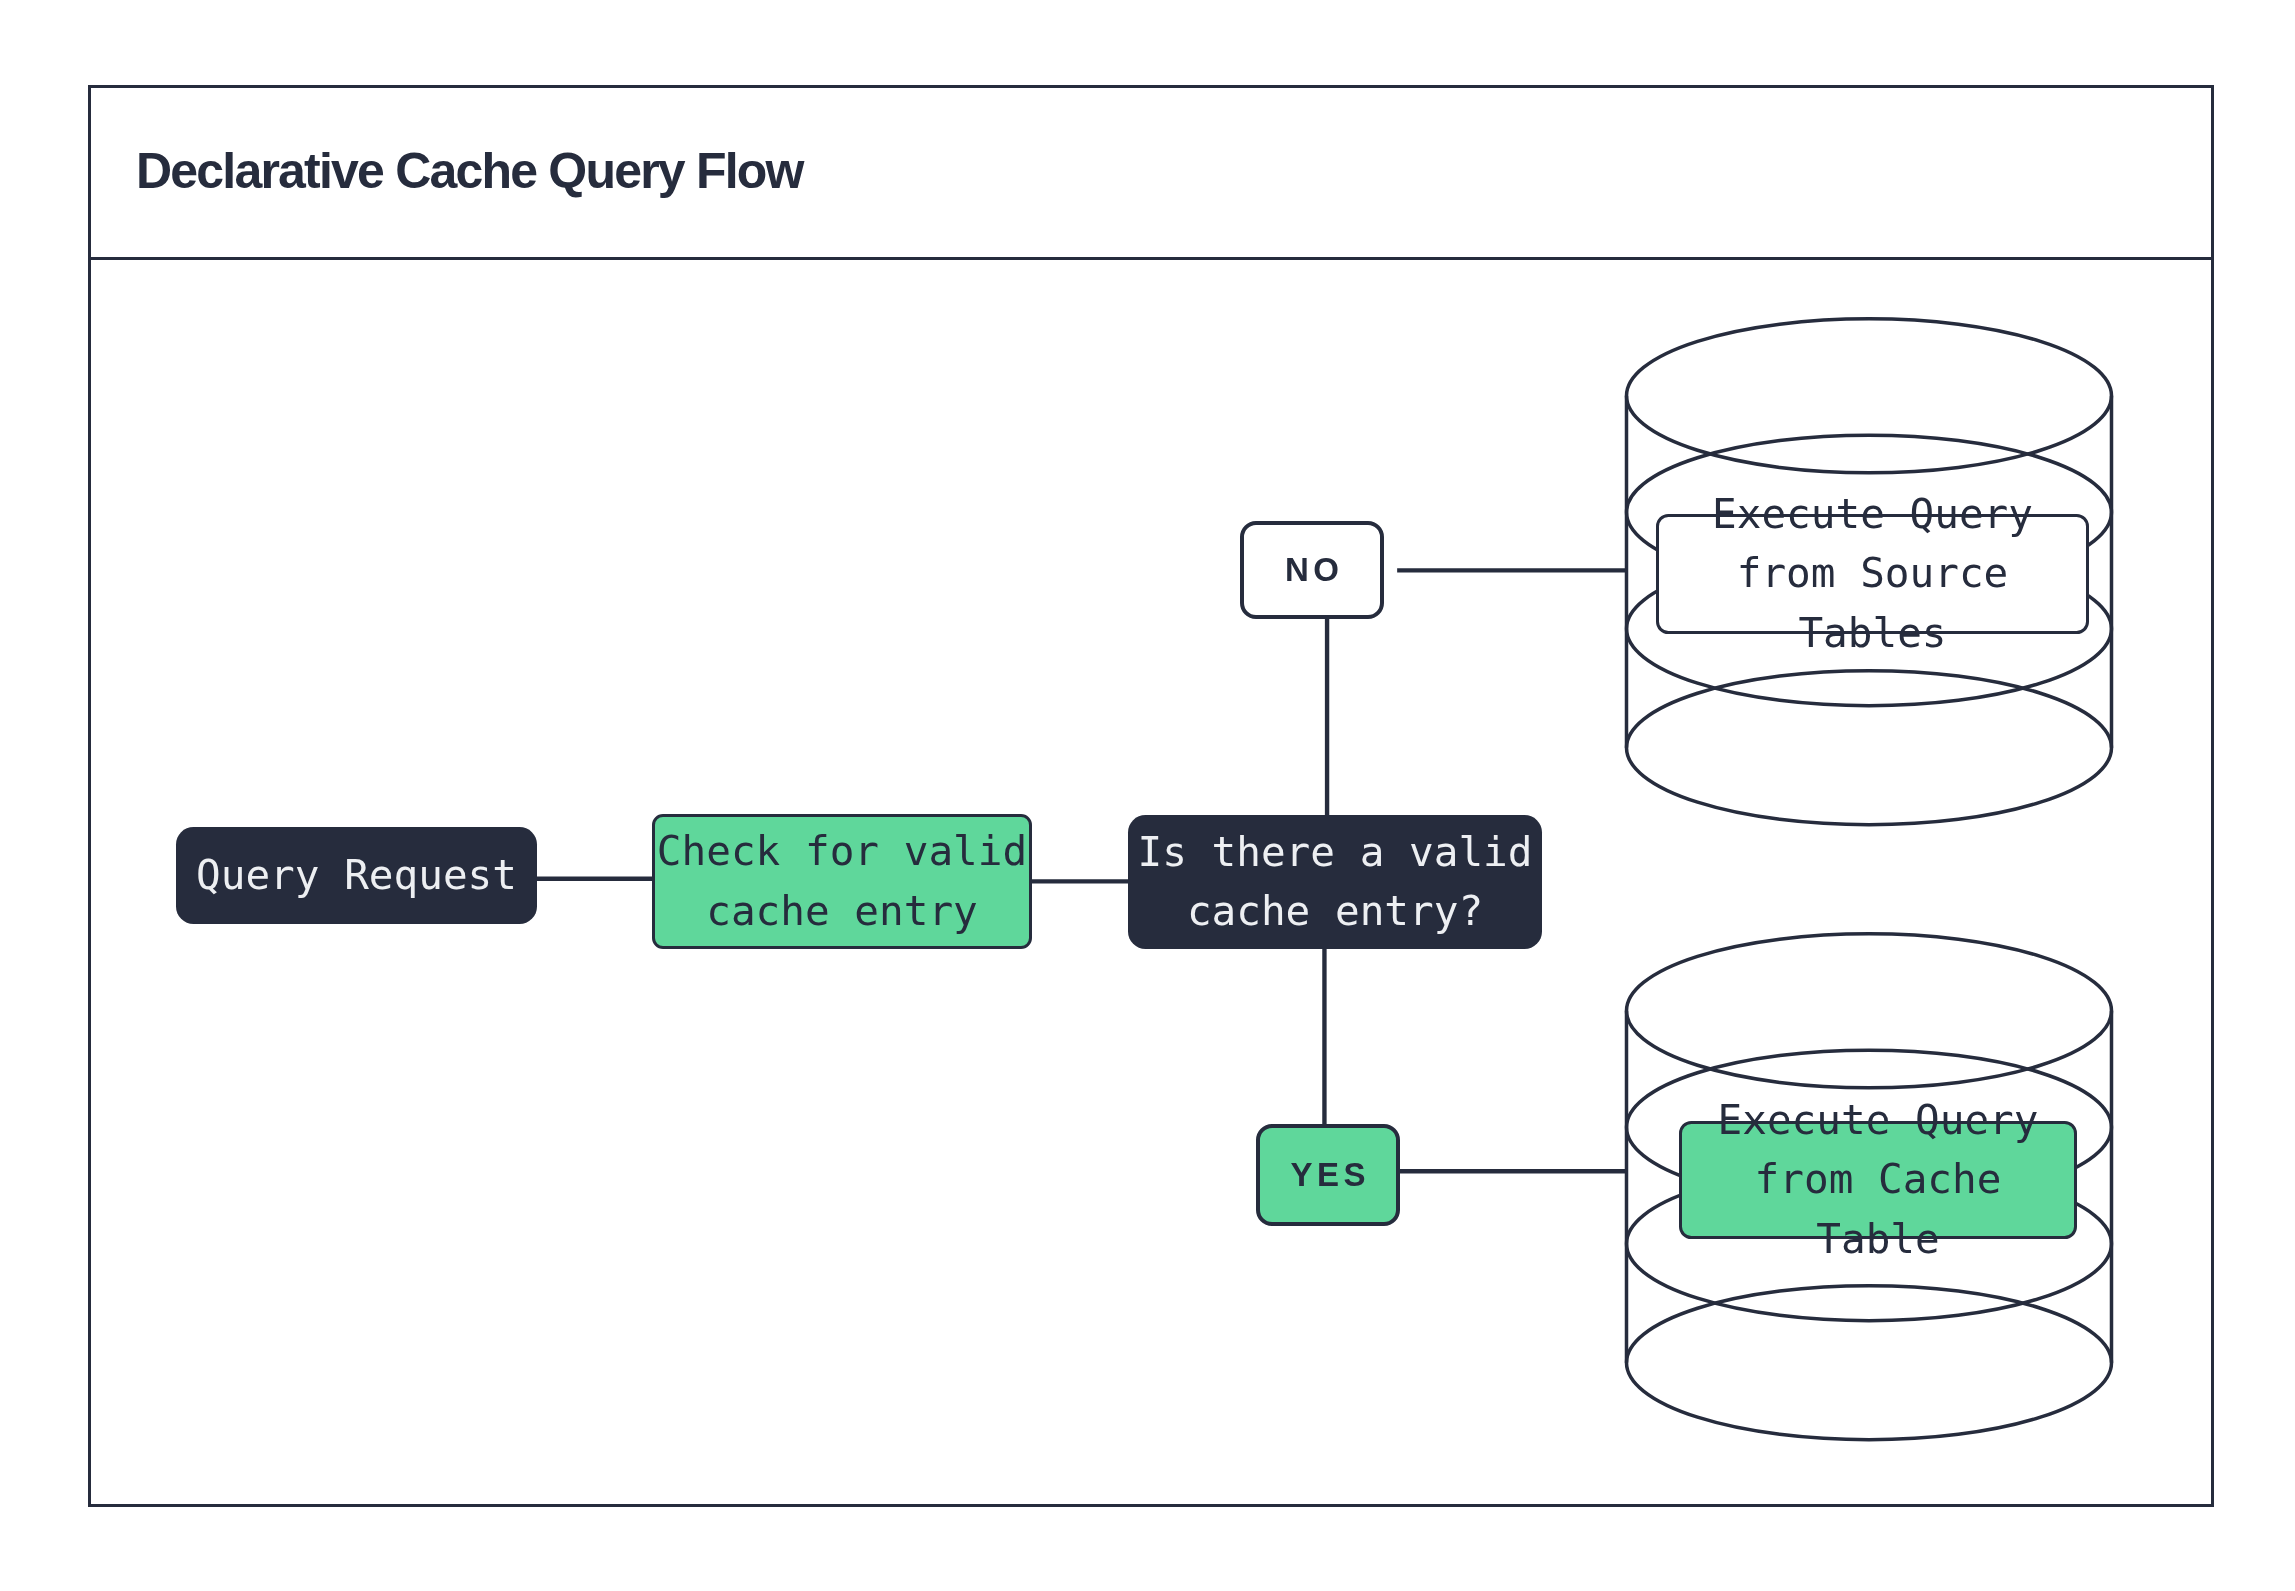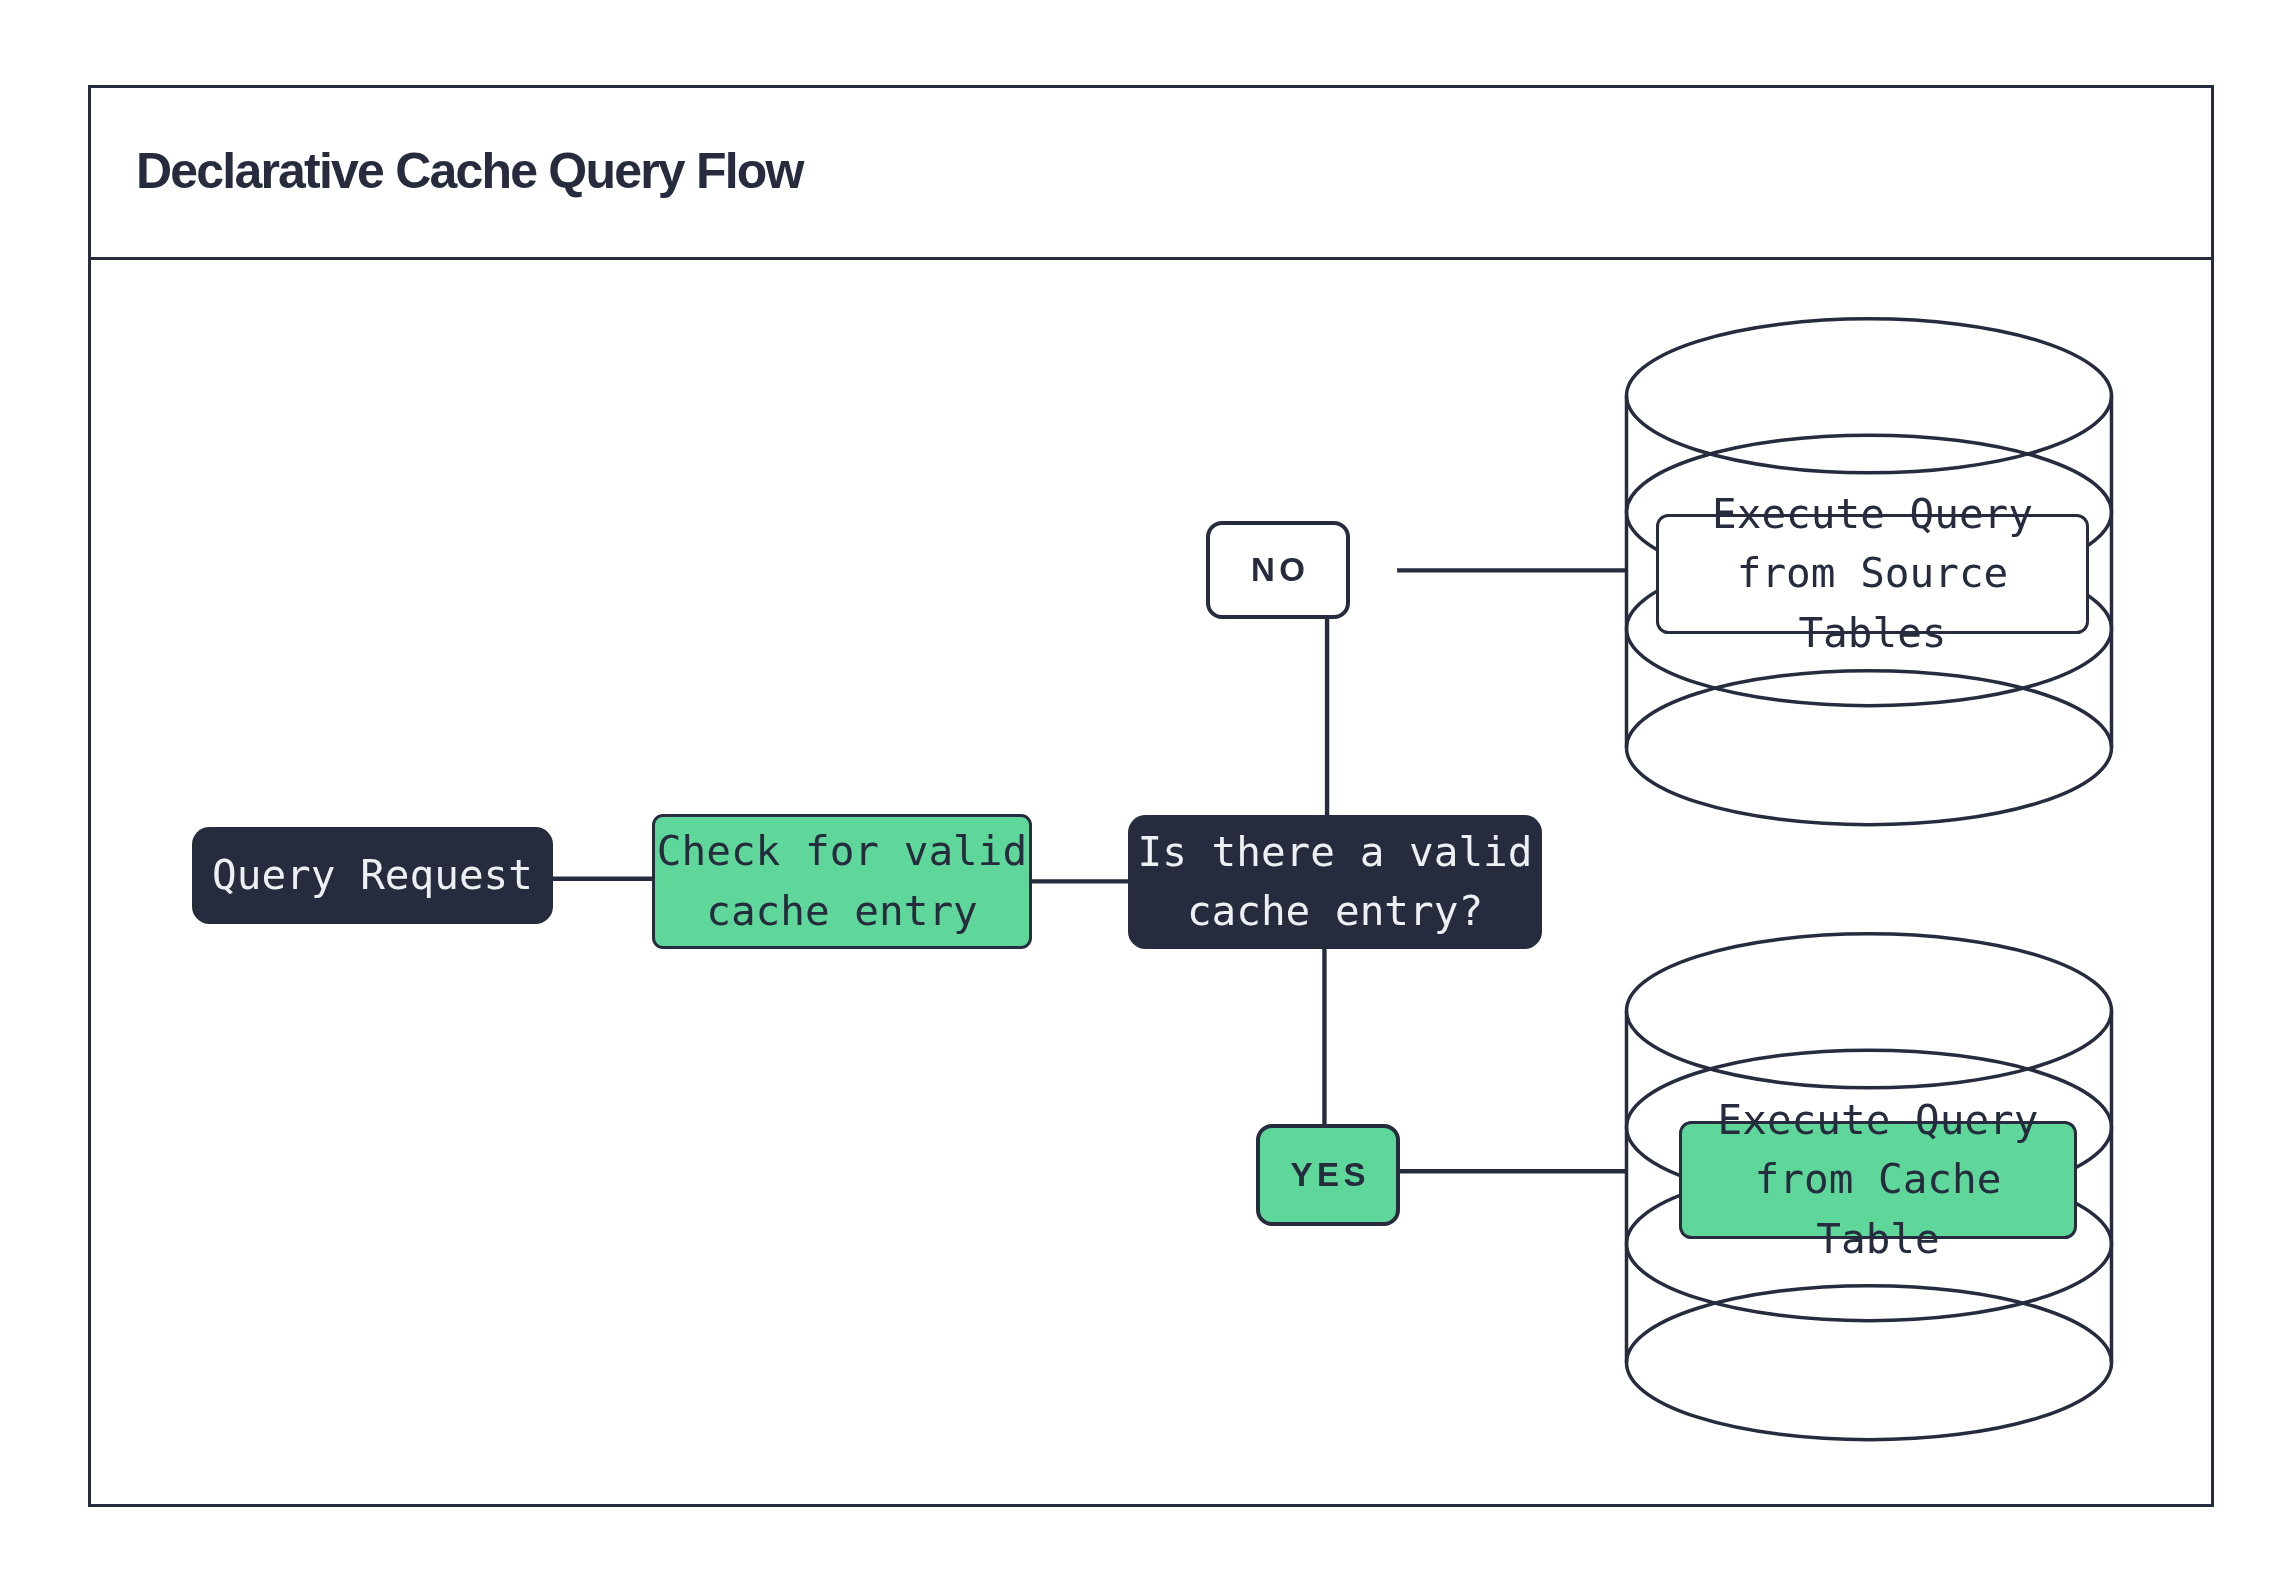--- a/index.html
+++ b/index.html
@@ -65,29 +65,29 @@
   <svg viewBox="0 0 562 590">
     <line x1="4" y1="92" x2="4" y2="494"></line>
     <line x1="558" y1="92" x2="558" y2="494"></line>
     <ellipse cx="281" cy="92" rx="277" ry="88"></ellipse>
     <ellipse cx="281" cy="225" rx="277" ry="88"></ellipse>
     <ellipse cx="281" cy="358" rx="277" ry="88"></ellipse>
     <ellipse cx="281" cy="494" rx="277" ry="88"></ellipse>
   </svg>
 </div>
 
-<div class="node dark" style="left:192px;top:827px;width:361px;height:97px;">Query Request</div>
+<div class="node dark" style="left:176px;top:827px;width:361px;height:97px;">Query Request</div>
 
 <div class="node green" style="left:652px;top:814px;width:380px;height:135px;border-radius:11px;">Check for valid
 cache entry</div>
 
 <div class="node dark" style="left:1128px;top:815px;width:414px;height:134px;">Is there a valid
 cache entry?</div>
 
-<div class="edge-label white" style="left:1206px;top:521px;width:144px;height:98px;">NO</div>
+<div class="edge-label white" style="left:1240px;top:521px;width:144px;height:98px;">NO</div>
 
 <div class="edge-label green" style="left:1256px;top:1124px;width:144px;height:102px;">YES</div>
 
 <div class="node white" style="left:1656px;top:514px;width:433px;height:120px;">Execute Query
 from Source Tables</div>
 
 <div class="node green" style="left:1679px;top:1121px;width:398px;height:118px;">Execute Query
 from Cache Table</div>
 
 

